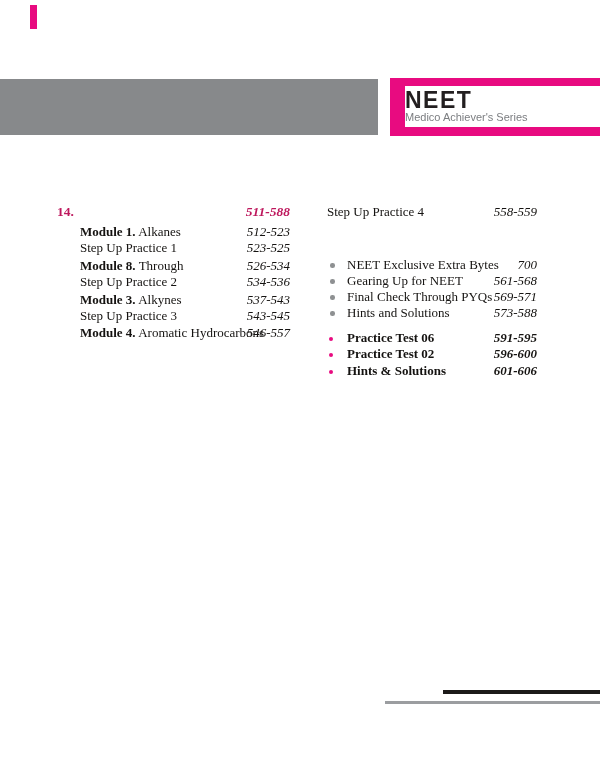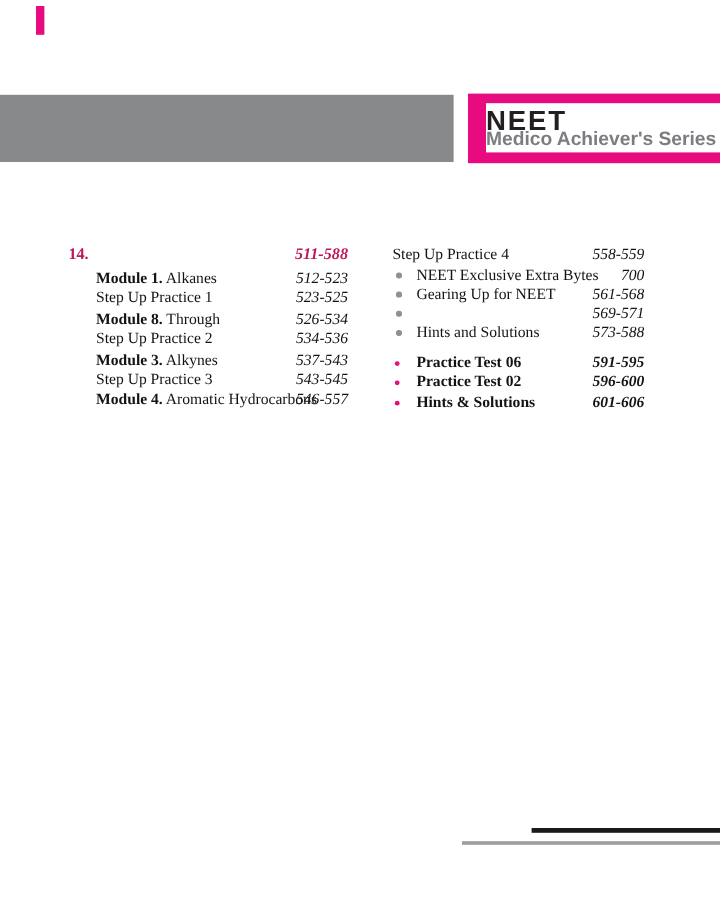--- a/index.html
+++ b/index.html
@@ -52,43 +52,43 @@
     margin-top: 1px;
     font-size: 23px;
     font-weight: 700;
     letter-spacing: 1.5px;
     color: #231f20;
     line-height: 26px;
   }
   .brand-subtitle {
     display: block;
     margin-top: -2px;
-    font-size: 16px;
-    font-weight: 700;
+    font-size: 11px;
+    font-weight: 400;
     color: #7b7d80;
     line-height: 12px;
     white-space: nowrap;
   }
 
   
   .col { position: absolute; top: 0; font-size: 13px; line-height: 16px; }
   #col-left  { left: 57px;  width: 233px; }
   #col-right { left: 327px; width: 210px; }
 
   .row { position: absolute; left: 0; width: 100%; white-space: nowrap; }
   .pages { position: absolute; right: 0; top: 0; font-style: italic; }
 
   .chapter-row { font-weight: 700; color: #be185d; font-size: 13.5px; }
   .chapter-num { position: absolute; left: 0; top: 0; }
   .chapter-title { padding-left: 23px; }
 
   .lrow { padding-left: 23px; box-sizing: border-box; }
   .b { font-weight: 700; }
 
-  .brow { padding-left: 20px; box-sizing: border-box; }
+  .brow { padding-left: 20px; box-sizing: border-box; margin-top: 36px; }
   .dot {
     position: absolute;
     left: 3px; top: 6px;
     width: 4.5px; height: 4.5px;
     border-radius: 50%;
     background: #8e9092;
   }
   .hl { font-weight: 700; }
   .hl .dot {
     background: #e80b80;
@@ -177,20 +177,21 @@
       <span>NEET Exclusive Extra Bytes</span>
       <span class="pages">700</span>
     </div>
     <div class="row brow" style="top:237px">
       <span class="dot"></span>
       <span>Gearing Up for NEET</span>
       <span class="pages">561-568</span>
     </div>
     <div class="row brow" style="top:253px">
       <span class="dot"></span>
+      <span>Final Check Through PYQs</span>
       <span class="pages">569-571</span>
     </div>
     <div class="row brow" style="top:269px">
       <span class="dot"></span>
       <span>Hints and Solutions</span>
       <span class="pages">573-588</span>
     </div>
 
     <div class="row brow hl" style="top:294px">
       <span class="dot"></span>

